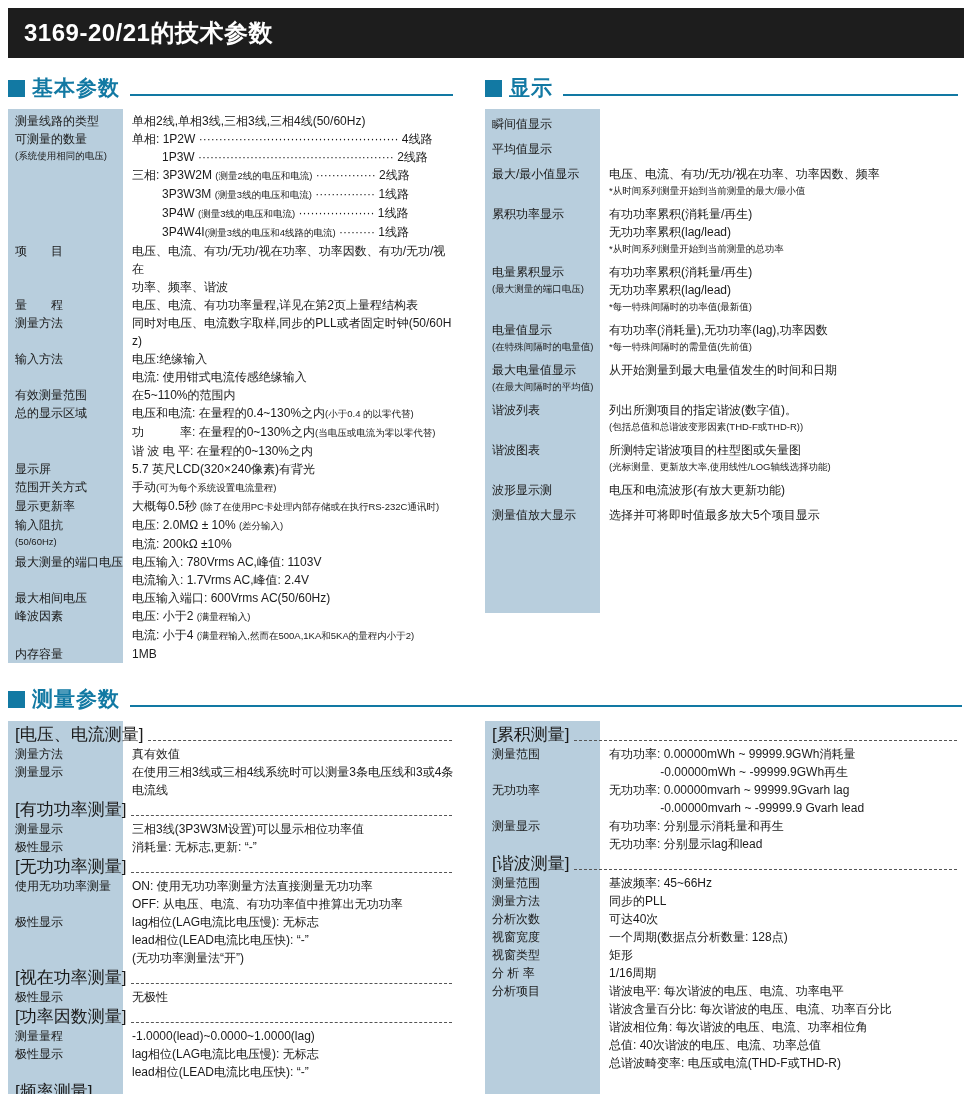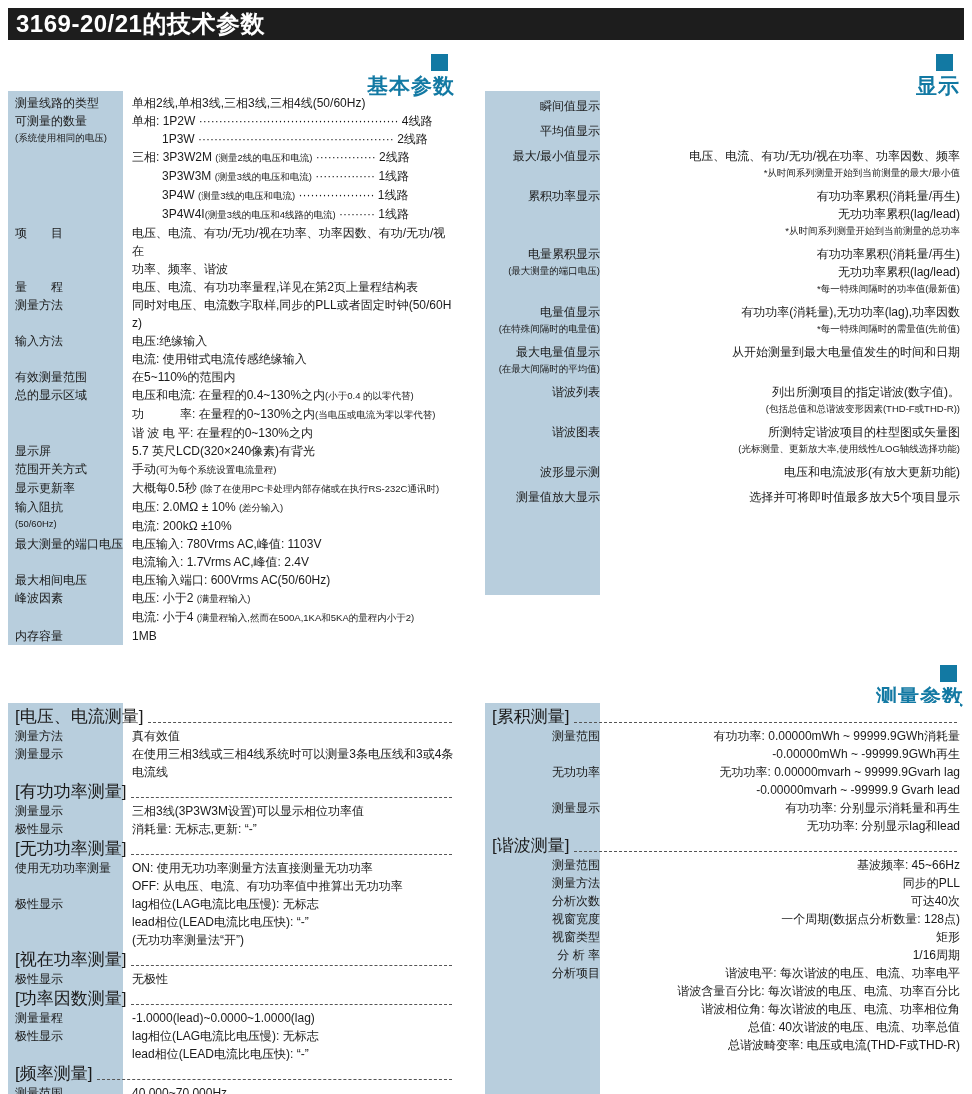--- a/index.html
+++ b/index.html
@@ -9,33 +9,33 @@
     --text:#1a1a1a;
   }
   *{box-sizing:border-box;}
   html,body{margin:0;padding:0;background:#fff;}
   body{
     width:972px;height:1094px;overflow:hidden;
     font-family:"Liberation Sans","DejaVu Sans",sans-serif;
     color:var(--text);
   }
   .title-bar{
-    margin:8px 8px 0 8px;height:32px;background:var(--titlebg);
-    display:flex;align-items:center;padding-left:8px;
+    margin:8px 8px 0 8px;height:50px;background:var(--titlebg);
+    display:flex;align-items:center;padding-left:16px;
   }
   .title-bar h1{
     margin:0;color:#fff;font-size:24px;font-weight:bold;letter-spacing:0.5px;
   }
-  .sec-head{display:flex;align-items:flex-end;height:28px;margin:0 0 9px 0;flex-direction:column;}
+  .sec-head{display:flex;align-items:flex-end;height:28px;margin:0 0 9px 0;}
   .sq{width:17px;height:17px;background:var(--accent);margin:0 7px 3px 0;flex:none;}
   .sec-title{font-size:21px;font-weight:bold;color:var(--accent);letter-spacing:1px;line-height:24px;white-space:nowrap;}
   .sec-rule{flex:1;border-bottom:2px solid var(--accent);margin:0 2px 4px 10px;}
   .top-grid,.bottom-grid{display:flex;margin:0 8px;gap:30px;}
   .colL{width:447px;flex:none;}
-  .colR{width:475px;flex:none;text-align:right;}
+  .colR{width:475px;flex:none;}
   .top-pad{margin-top:14px;}
   .spec-table{
     background:linear-gradient(to right,var(--labbg) 0,var(--labbg) 115px,#ffffff 115px);
     padding-top:3px;
   }
   .t-tall{min-height:504px;}
   .t-bottom{min-height:432px;}
   .row{display:flex;}
   .t-display .row{padding:3px 0 4px 0;}
   .lab{width:115px;flex:none;padding-left:7px;}

